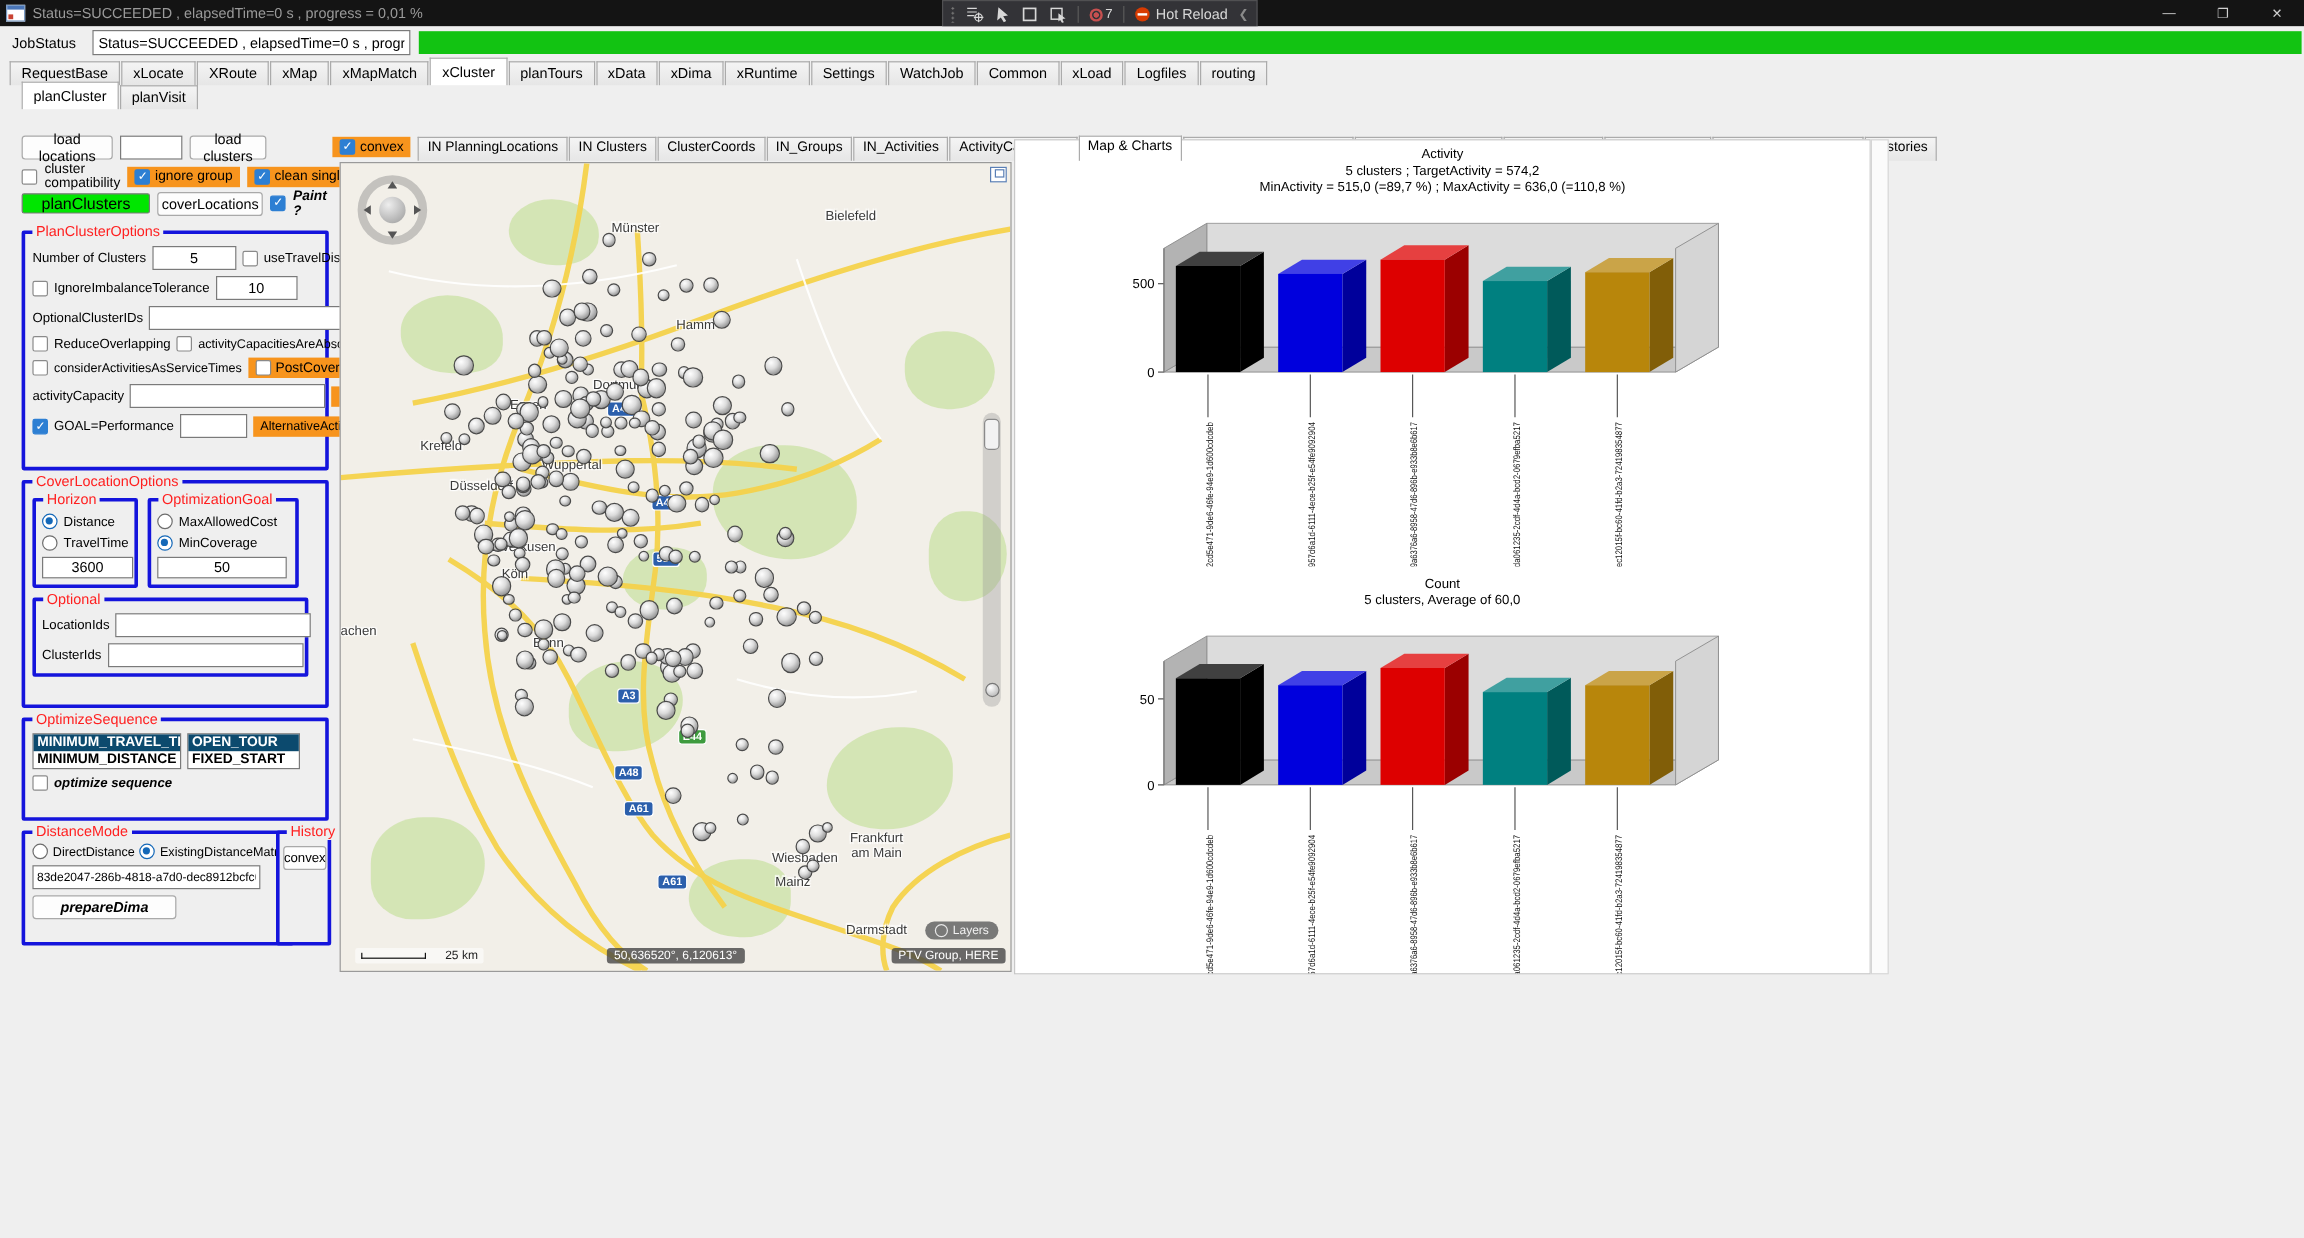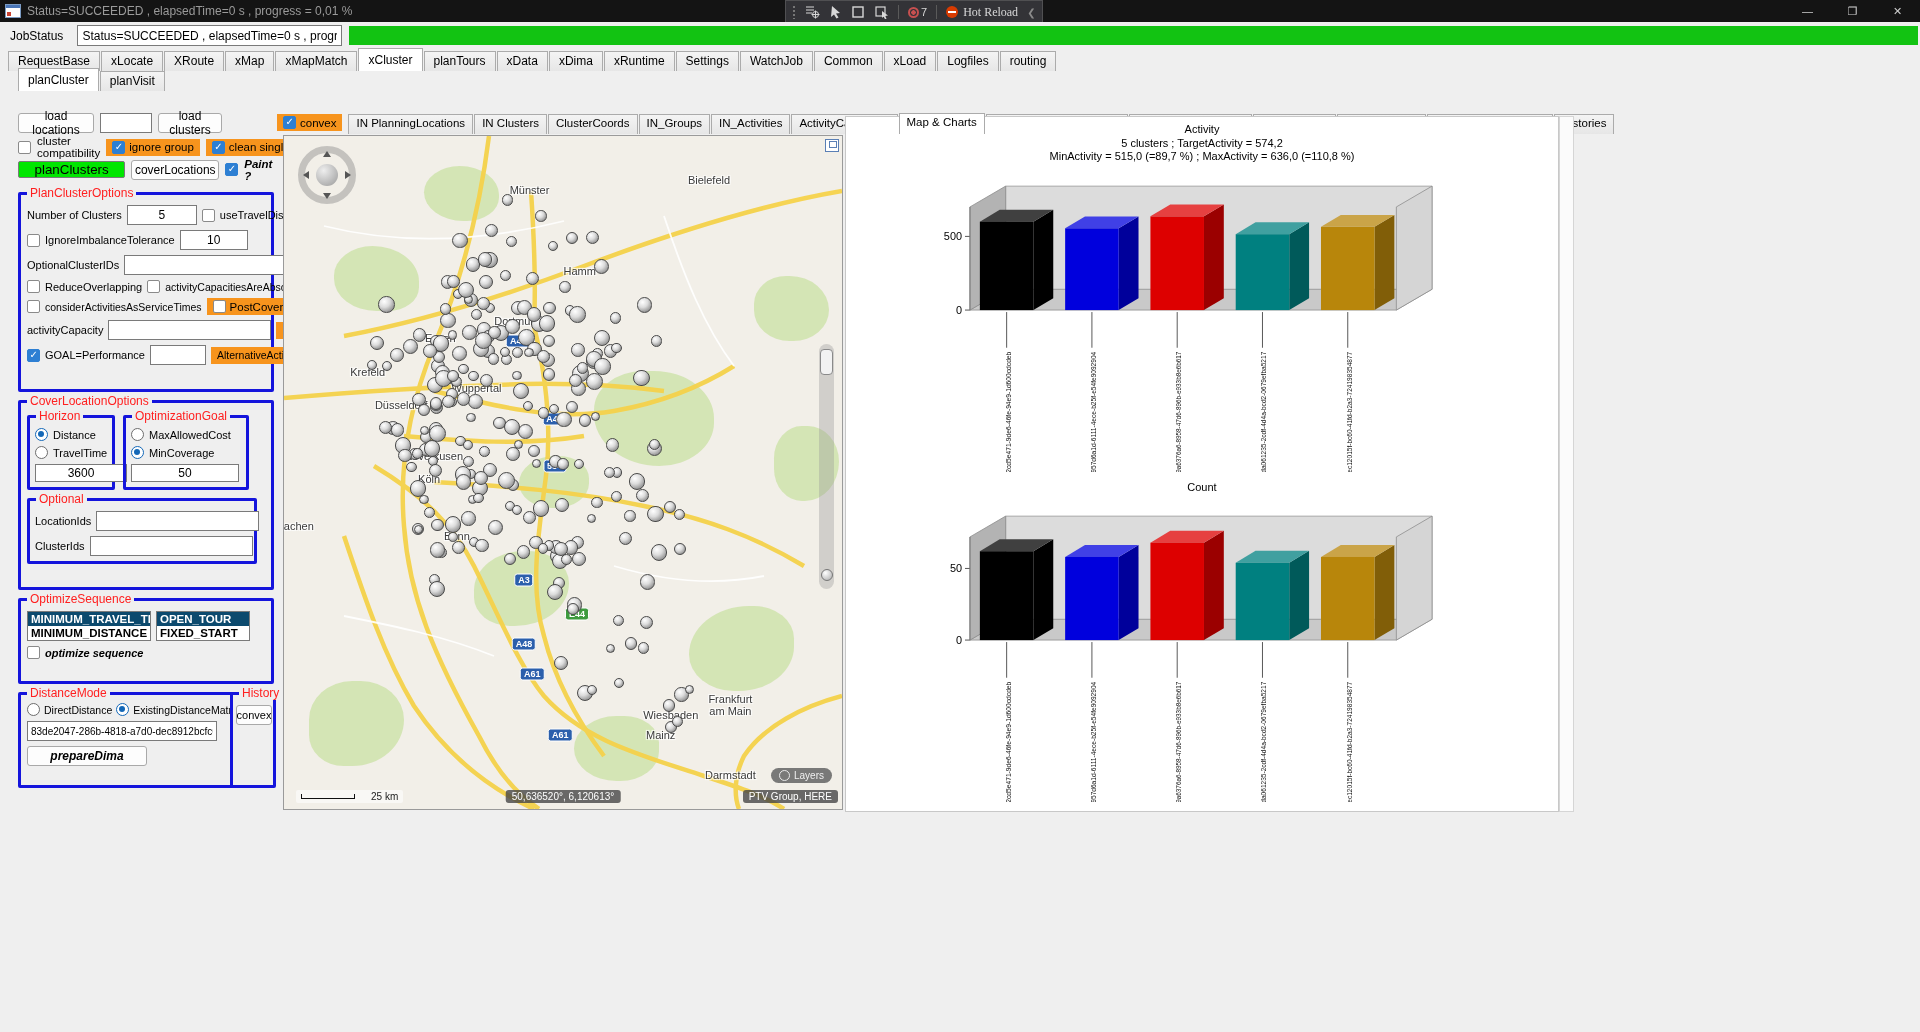--- a/index.html
+++ b/index.html
@@ -10,21 +10,21 @@
   .titlebar{position:absolute;left:0;top:0;width:100%;height:22px;background:#141414;
             display:flex;align-items:center;color:#9a9a9a;}
   .app-icon{width:14px;height:12px;margin:0 6px 0 5px;position:relative;background:#fff;border:1px solid #7c9cc4;}
   .app-icon::before{content:"";position:absolute;left:0;top:0;right:0;height:3px;background:#4a76b8;}
   .app-icon::after{content:"";position:absolute;left:1px;bottom:1px;width:4px;height:4px;background:#c94333;}
   .titlebar-text{font-size:12px;white-space:nowrap;}
   .dbg-toolbar{position:absolute;left:785px;top:0;height:22px;background:#333337;border:1px solid #505052;
                display:flex;align-items:center;padding:0 6px;gap:9px;color:#d8d8d8;}
   .dbg-grip{width:4px;height:14px;background-image:radial-gradient(circle,#777 1px,transparent 1px);
             background-size:4px 4px;}
-  .dbg-ico{display:inline-flex;align-items:center;font-family:Liberation Serif, serif;}
+  .dbg-ico{display:inline-flex;align-items:center;}
   .dbg-sep{width:1px;height:14px;background:#5a5a5a;}
   .bp-badge{display:flex;align-items:center;gap:2px;font-size:11px;}
   .bp-ring{width:11px;height:11px;border:2px solid #c75050;border-radius:50%;box-sizing:border-box;
            background:radial-gradient(circle,#c75050 2px,transparent 2.5px);}
   .hr-ico{width:12px;height:12px;border-radius:50%;background:#d83b01;position:relative;}
   .hr-ico::after{content:"";position:absolute;left:2px;top:5px;width:8px;height:2px;background:#fff;}
   .win-btns{position:absolute;right:0;top:0;height:22px;display:flex;}
   .win-btn{width:45px;height:22px;display:flex;align-items:center;justify-content:center;color:#cfcfcf;font-size:11px;}
 
   
@@ -298,21 +298,21 @@
       <div class="subgrp" style="width:88px;">
         <div class="grp-title" style="background:#EFEFEF;">Horizon</div>
         <div class="frow">
             <span class="rb on"></span>
           <span>Distance</span>
           </div>
         <div class="frow">
             <span class="rb"></span>
           <span>TravelTime</span>
           </div>
-        <input class="tb" style="width: 92px; text-align: center; box-sizing: border-box;" value="3600">
+        <input class="tb" style="width: 76px; text-align: center; box-sizing: border-box;" value="3600">
       </div>
       <div class="subgrp" style="width:126px;">
         <div class="grp-title">OptimizationGoal</div>
         <div class="frow">
             <span class="rb"></span>
           <span>MaxAllowedCost</span>
           </div>
         <div class="frow">
             <span class="rb on"></span>
           <span>MinCoverage</span>
@@ -727,20 +727,21 @@
           <polygon points="533,146 533,62.05714285714285 553,50.05714285714285 553,134" fill="rgb(129,94,8)" stroke="none" stroke-width="0.8"></polygon>
           <polygon points="479,62.05714285714285 499,50.05714285714285 553,50.05714285714285 533,62.05714285714285" fill="rgb(202,164,72)" stroke="none" stroke-width="0.8"></polygon>
           <rect x="479" y="62.05714285714285" width="54" height="83.94285714285715" fill="#B8860B"></rect>
           <line x1="506" y1="148" x2="506" y2="184" stroke="#444" stroke-width="0.9"></line>
           <text x="510" y="188" text-anchor="end" font-size="8" fill="#111" font-family="Liberation Sans, sans-serif" transform="rotate(-90 510 188)" textLength="122" lengthAdjust="spacingAndGlyphs">ec12015f-bc60-41fd-b2a3-724198354877</text>
         </svg>
     </div>
     <div class="chart">
       <div class="chart-titles" id="ct1">
           <div>Count</div>
+          <div>5 clusters, Average of 60,0</div>
         </div>
       <svg id="cs1" width="710" height="308" viewBox="0 0 716 308">
           <polygon points="125,146 555,146 591,125 161,125" fill="#C9C9C9" stroke="#8e8e8e" stroke-width="0.8"></polygon>
           <polygon points="161,125 591,125 591,21 161,21" fill="#DCDCDC" stroke="#9a9a9a" stroke-width="0.8"></polygon>
           <polygon points="125,146 161,125 161,21 125,42" fill="#B3B3B3" stroke="#8e8e8e" stroke-width="0.8"></polygon>
           <polygon points="555,146 591,125 591,21 555,42" fill="#D5D5D5" stroke="#8e8e8e" stroke-width="0.8"></polygon>
           <line x1="120" y1="146" x2="125" y2="146" stroke="#555" stroke-width="1"></line>
           <text x="117" y="150" text-anchor="end" font-size="11" fill="#000" font-family="Liberation Sans, sans-serif">0</text>
           <line x1="120" y1="73.77777777777779" x2="125" y2="73.77777777777779" stroke="#555" stroke-width="1"></line>
           <text x="117" y="77.77777777777779" text-anchor="end" font-size="11" fill="#000" font-family="Liberation Sans, sans-serif">50</text>

